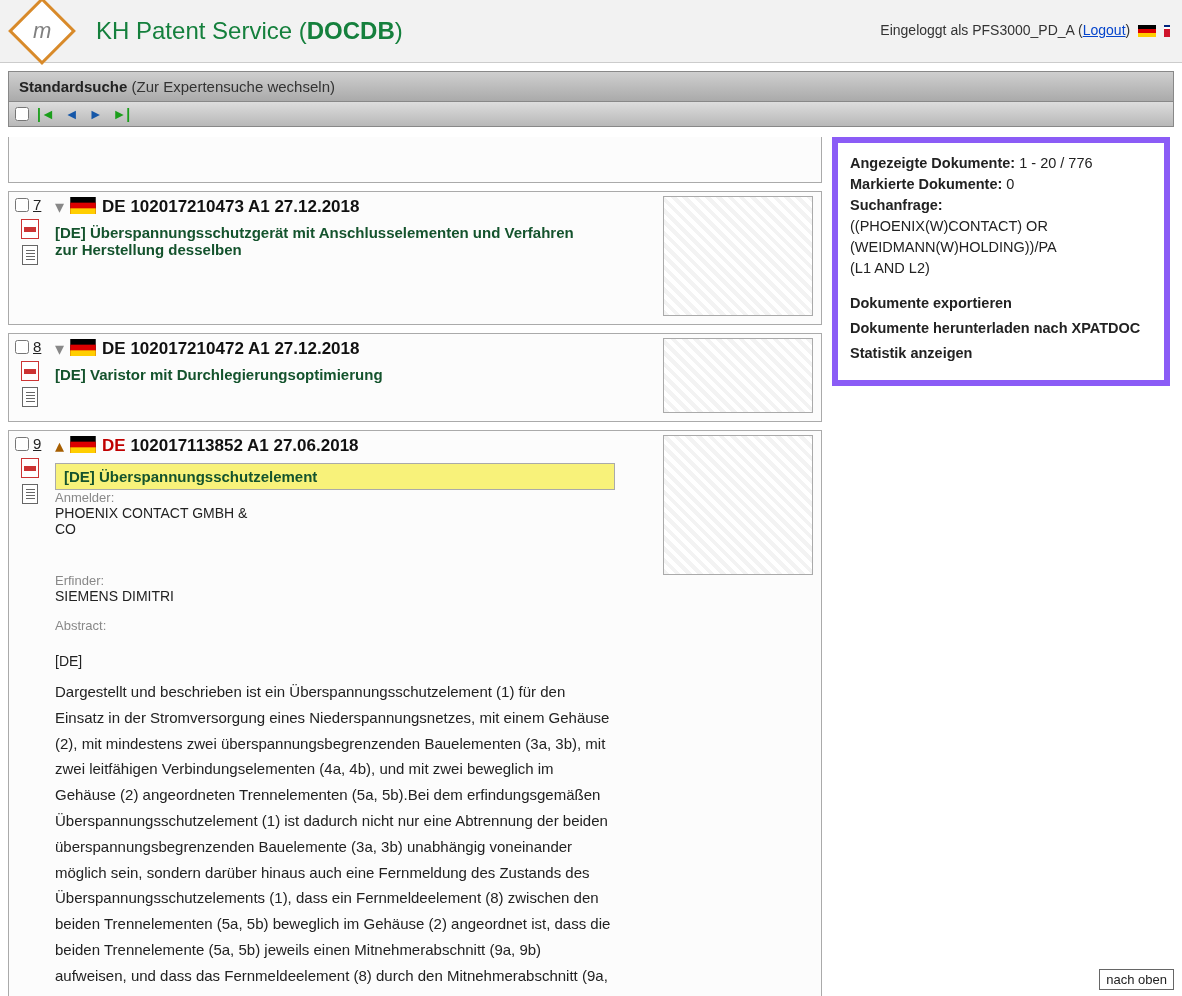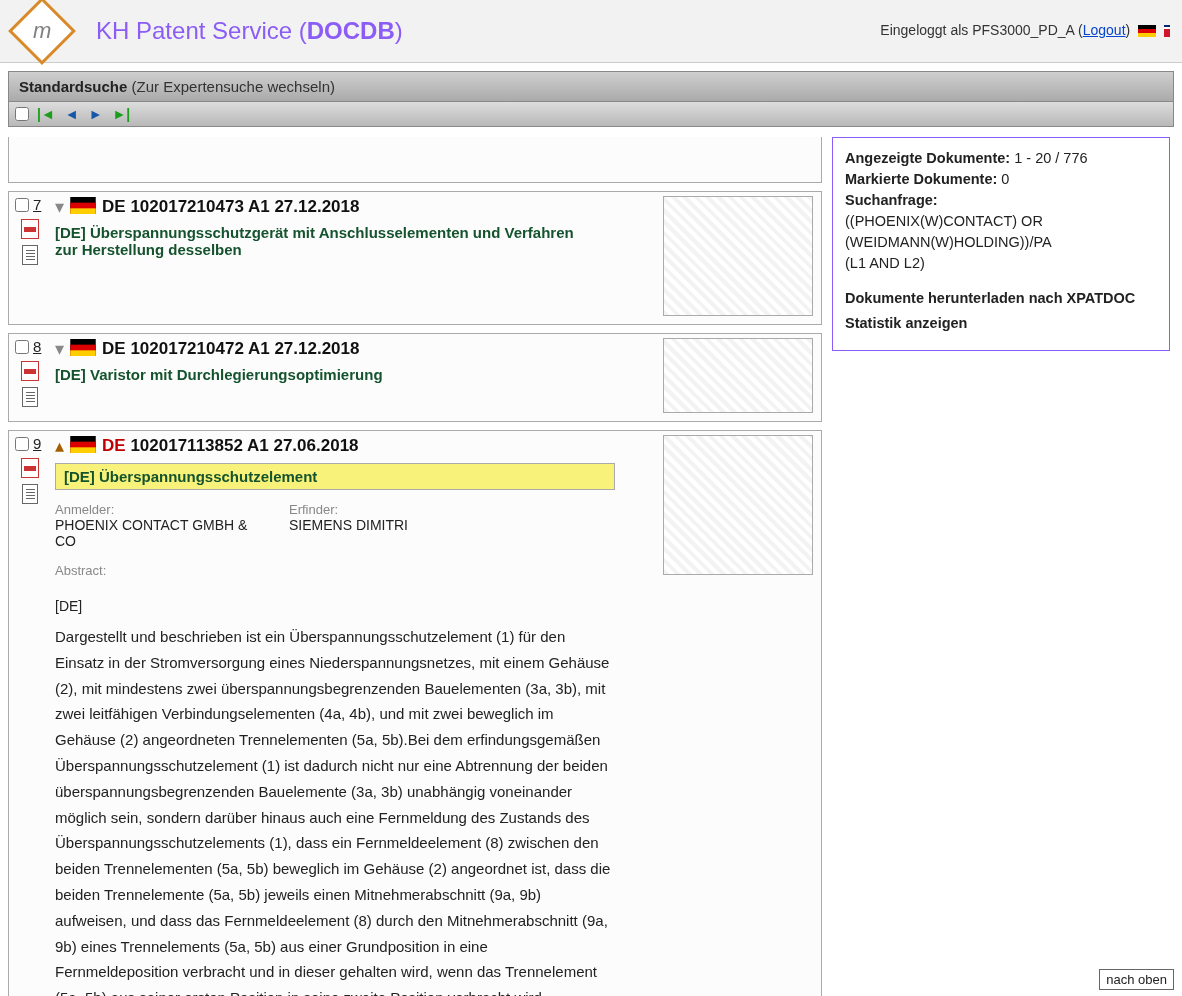--- a/index.html
+++ b/index.html
@@ -29,21 +29,21 @@
   margin-left: 10px; margin-right: 30px;
 }
 .logo-diamond span {
   transform: rotate(-45deg);
   font-style: italic;
   font-size: 22px;
   color: #808080;
 }
 .app-title {
   font-size: 24px;
-  color: #8b5cf6;
+  color: #15803d;
   font-weight: 400;
 }
 .app-title b { font-weight: 700; }
 .topbar-spacer { flex: 1; }
 .login-info {
   font-size: 14px;
   color: #333;
   padding-right: 4px;
 }
 .login-info a { color: #0645cc; text-decoration: underline; }
@@ -166,33 +166,33 @@
   max-width:560px;
 }
 .thumb {
   width: 150px; height: 120px;
   border: 1px solid #aaa;
   background:
     repeating-linear-gradient(45deg,#f3f3f3 0 4px,#fff 4px 8px);
   flex-shrink: 0;
   margin-right: 4px;
 }
-.meta-row { display:flex; gap:24px; margin-top:12px; font-size:14px;}
+.meta-row { display:flex; gap:36px; font-size:14px;flex-direction:column;}
 .meta-lbl { color:#888; font-size:13px; }
 .meta-val { color:#222; }
 .abs-lbl{ color:#888; margin-top:14px; font-size:13px;}
 .abs-lang{ margin-top:20px; }
 .abs-body{
   margin-top:10px; line-height:1.72; font-size:15px;
   max-width: 560px;
 }
 
 
 .sidebox{
-  border:1px solid #8b5cf6;
+  border:6px solid #8b5cf6;
   padding:10px 12px 16px 12px;
   font-size:14.5px;
   line-height:1.45;
 }
 .sidebox b{ font-weight:700;}
 .side-links{ margin-top:14px; }
 .side-links div{ font-weight:700; margin-top:4px; cursor:pointer;}
 
 
 .back-to-top{
@@ -360,20 +360,21 @@
   </div>
 
   <div class="rightcol">
     <div class="sidebox">
       <div><b>Angezeigte Dokumente:</b><span> 1 - 20 / 776</span></div>
       <div><b>Markierte Dokumente:</b><span> 0</span></div>
       <div><b>Suchanfrage:</b></div>
       <div>((PHOENIX(W)CONTACT) OR (WEIDMANN(W)HOLDING))/PA</div>
       <div>(L1 AND L2)</div>
       <div class="side-links">
+        <div>Dokumente exportieren</div>
         <div>Dokumente herunterladen nach XPATDOC</div>
         <div>Statistik anzeigen</div>
       </div>
     </div>
   </div>
 </div>
 
 <div class="back-to-top">nach oben</div>
 
 </body></html>

